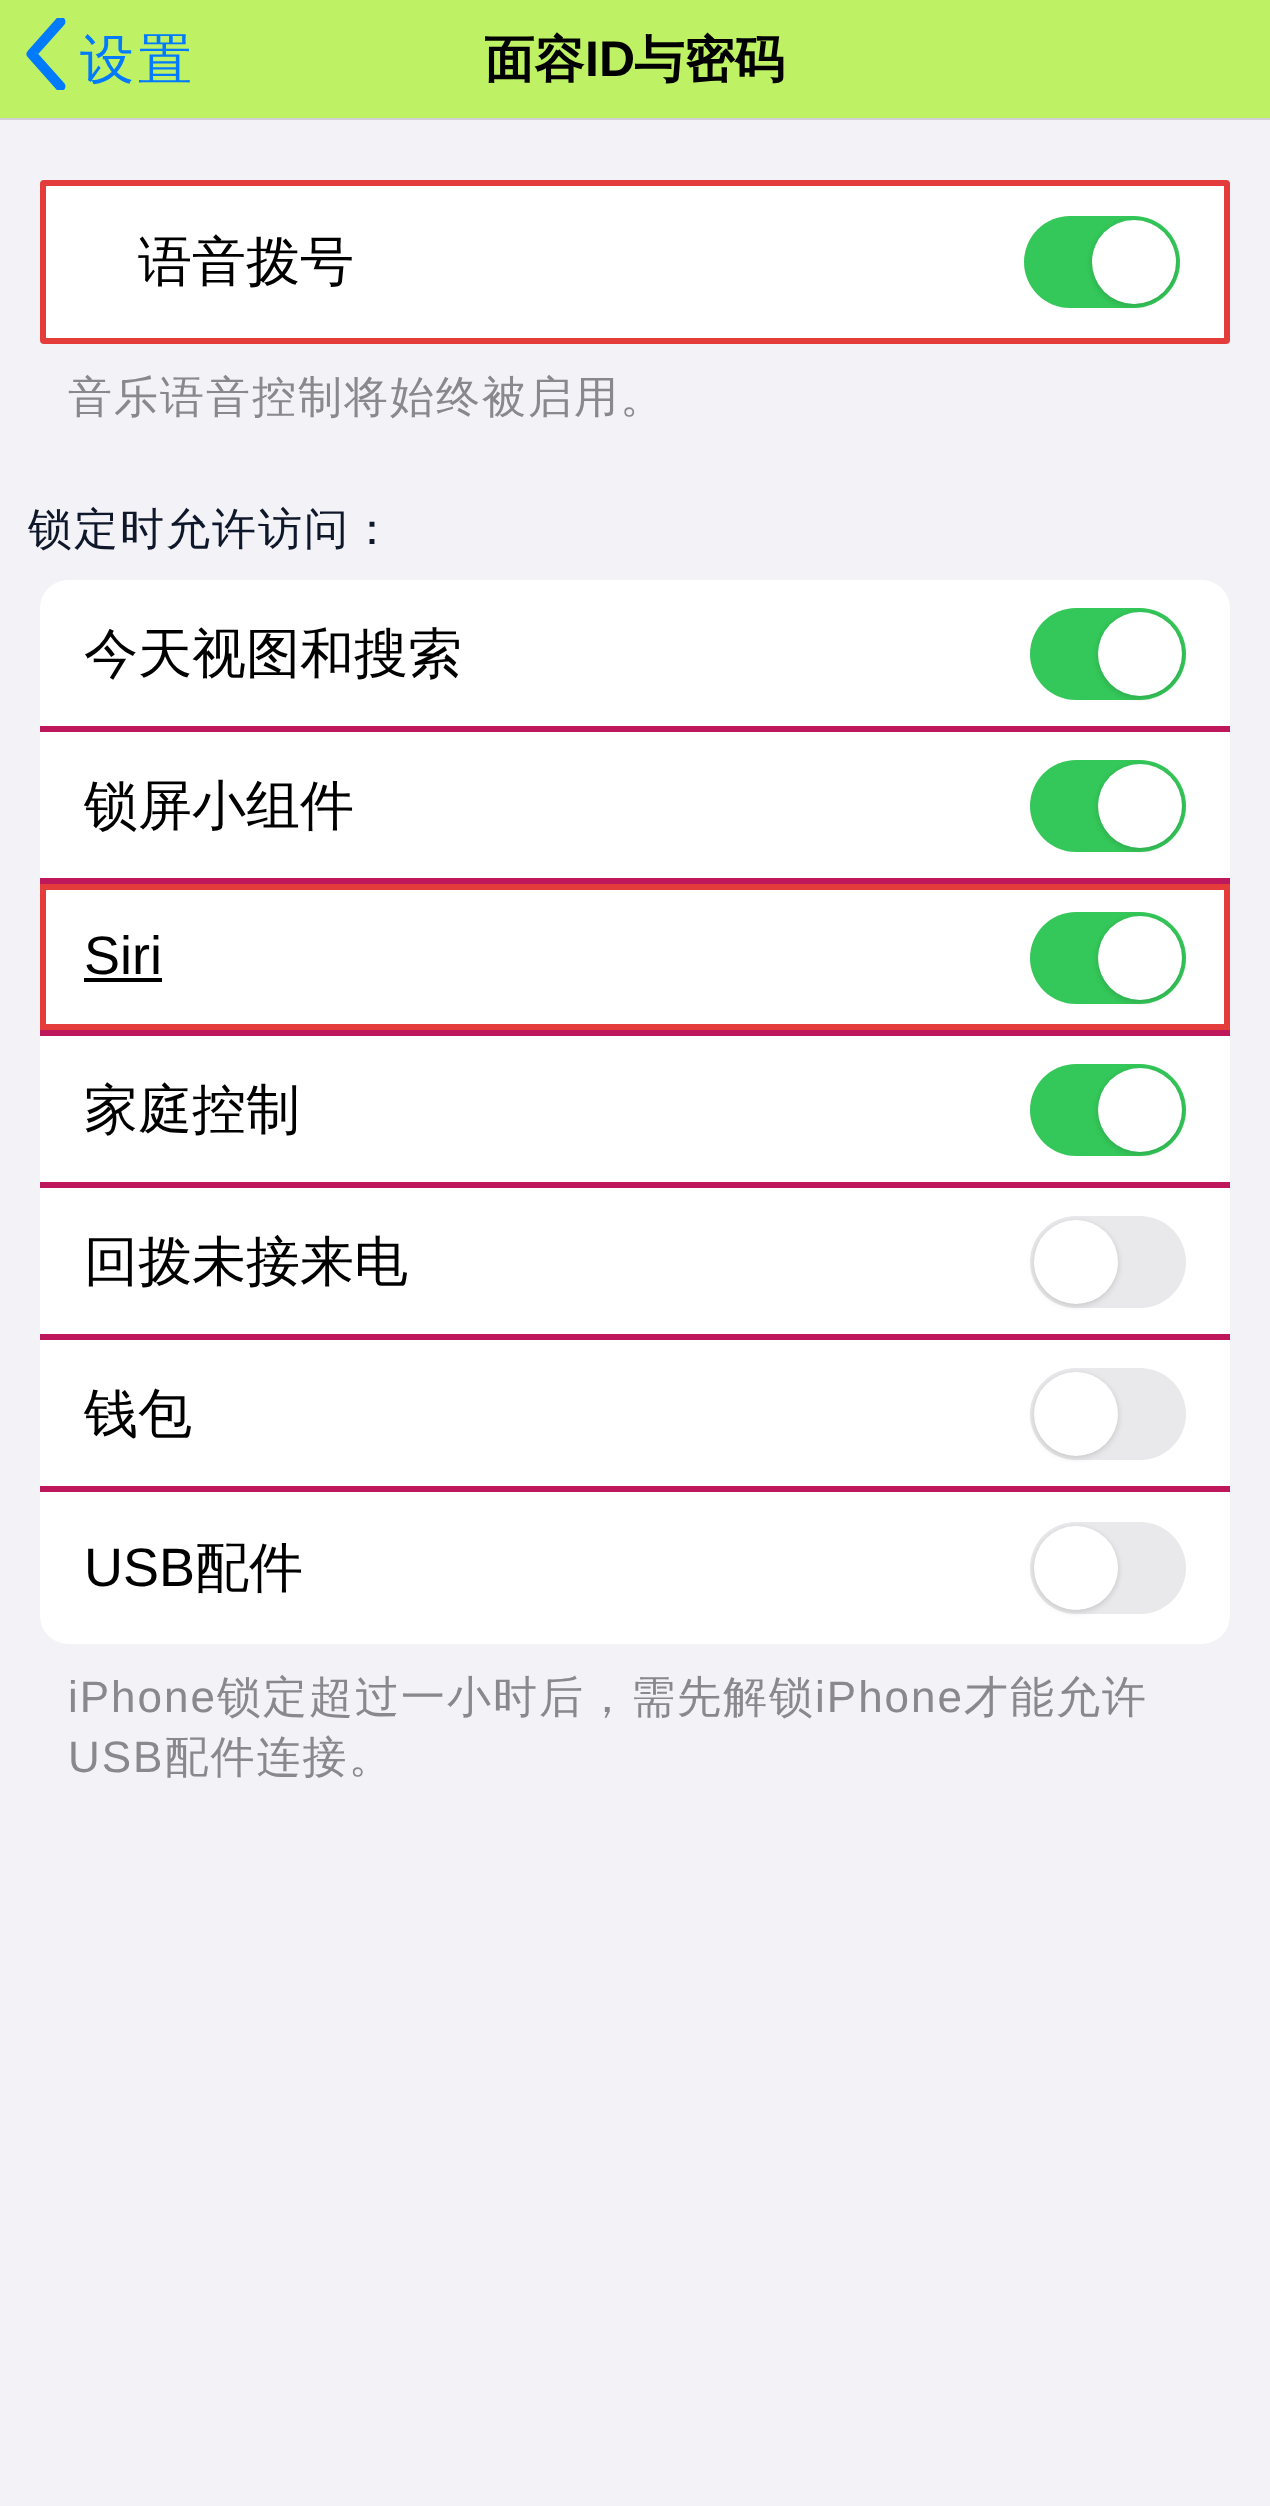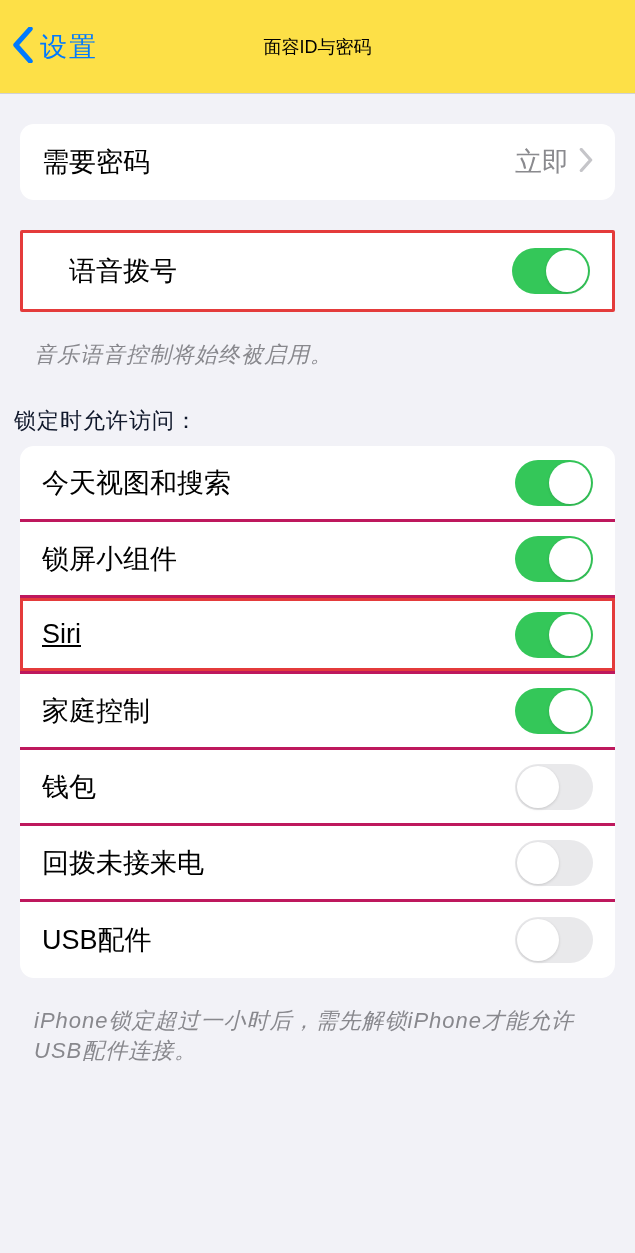--- a/index.html
+++ b/index.html
@@ -4,42 +4,42 @@
   <style>
     * { box-sizing: border-box; margin: 0; padding: 0; }
     body {
       width: 635px;
       height: 1253px;
       background: #f2f2f7;
       font-family: -apple-system, "Helvetica Neue", sans-serif;
       overflow: hidden;
     }
     .navbar {
-      height: 94px;
-      background: #fde047;
+      height: 60px;
+      background: #bef264;
       border-bottom: 1px solid #d1d1d4;
       display: flex;
       align-items: center;
       position: relative;
     }
     .back {
       display: flex;
       align-items: center;
       position: absolute;
       left: 12px;
       color: #007aff;
     }
     .back svg { width: 22px; height: 36px; }
     .back-label { font-size: 27px; margin-left: 6px; letter-spacing: 2px; }
     .title {
       position: absolute;
       left: 50%;
       transform: translateX(-50%);
-      font-size: 18px;
-      font-weight: 400;
+      font-size: 25px;
+      font-weight: 700;
     }
     .content { padding: 0 0 20px 0; }
     .group {
       background: #fff;
       border-radius: 14px;
       margin: 30px 20px 0 20px;
       overflow: hidden;
     }
     .group.highlighted {
       border: 3px solid #e43b3b;
@@ -92,23 +92,22 @@
       border-radius: 50%;
       background: #fff;
       top: 2px;
       box-shadow: 0 1px 3px rgba(0,0,0,0.15);
     }
     .toggle.on .knob { right: 2px; }
     .toggle.off .knob { left: 2px; }
     .footer-text {
       color: #88888d;
       font-size: 22px;
-      margin: 28px 34px 0 34px;
+      margin: 12px 34px 0 34px;
       letter-spacing: 1px;
-      font-style: italic;
     }
     .section-header {
       color: #0f172a;
       font-size: 22px;
       margin: 36px 34px 10px 14px;
       letter-spacing: 1px;
     }
     .group.after-header { margin-top: 0; }
   </style>
 </head>
@@ -121,33 +120,20 @@
           <polyline points="10,1 2,10 10,19"></polyline>
         </svg>
     </span>
     <span class="back-label">设置</span>
   </div>
   <div class="title">面容ID与密码</div>
 </div>
 
 <div class="content">
 
-  <div class="group">
-    <div class="row">
-      <span class="row-label">需要密码</span>
-      <span class="right">
-        <span class="value">立即</span>
-        <span class="chevron">
-          <svg viewBox="0 0 12 20" fill="none" stroke="currentColor" stroke-width="2.8" stroke-linecap="round" stroke-linejoin="round">
-              <polyline points="2,1 10,10 2,19"></polyline>
-            </svg>
-        </span>
-      </span>
-    </div>
-  </div>
 
   <div class="group highlighted">
     <div class="row">
       <span class="row-label">语音拨号</span>
       <span class="toggle on">
           <span class="knob"></span>
         </span>
     </div>
   </div>
   <div class="footer-text">音乐语音控制将始终被启用。</div>
@@ -173,27 +159,27 @@
           <span class="knob"></span>
         </span>
       </div>
       <div class="row">
         <span class="row-label">家庭控制</span>
         <span class="toggle on">
           <span class="knob"></span>
         </span>
       </div>
       <div class="row">
-        <span class="row-label">钱包</span>
+        <span class="row-label">回拨未接来电</span>
         <span class="toggle off">
           <span class="knob"></span>
         </span>
       </div>
       <div class="row">
-        <span class="row-label">回拨未接来电</span>
+        <span class="row-label">钱包</span>
         <span class="toggle off">
           <span class="knob"></span>
         </span>
       </div>
       <div class="row">
         <span class="row-label">USB配件</span>
         <span class="toggle off">
           <span class="knob"></span>
         </span>
       </div>

